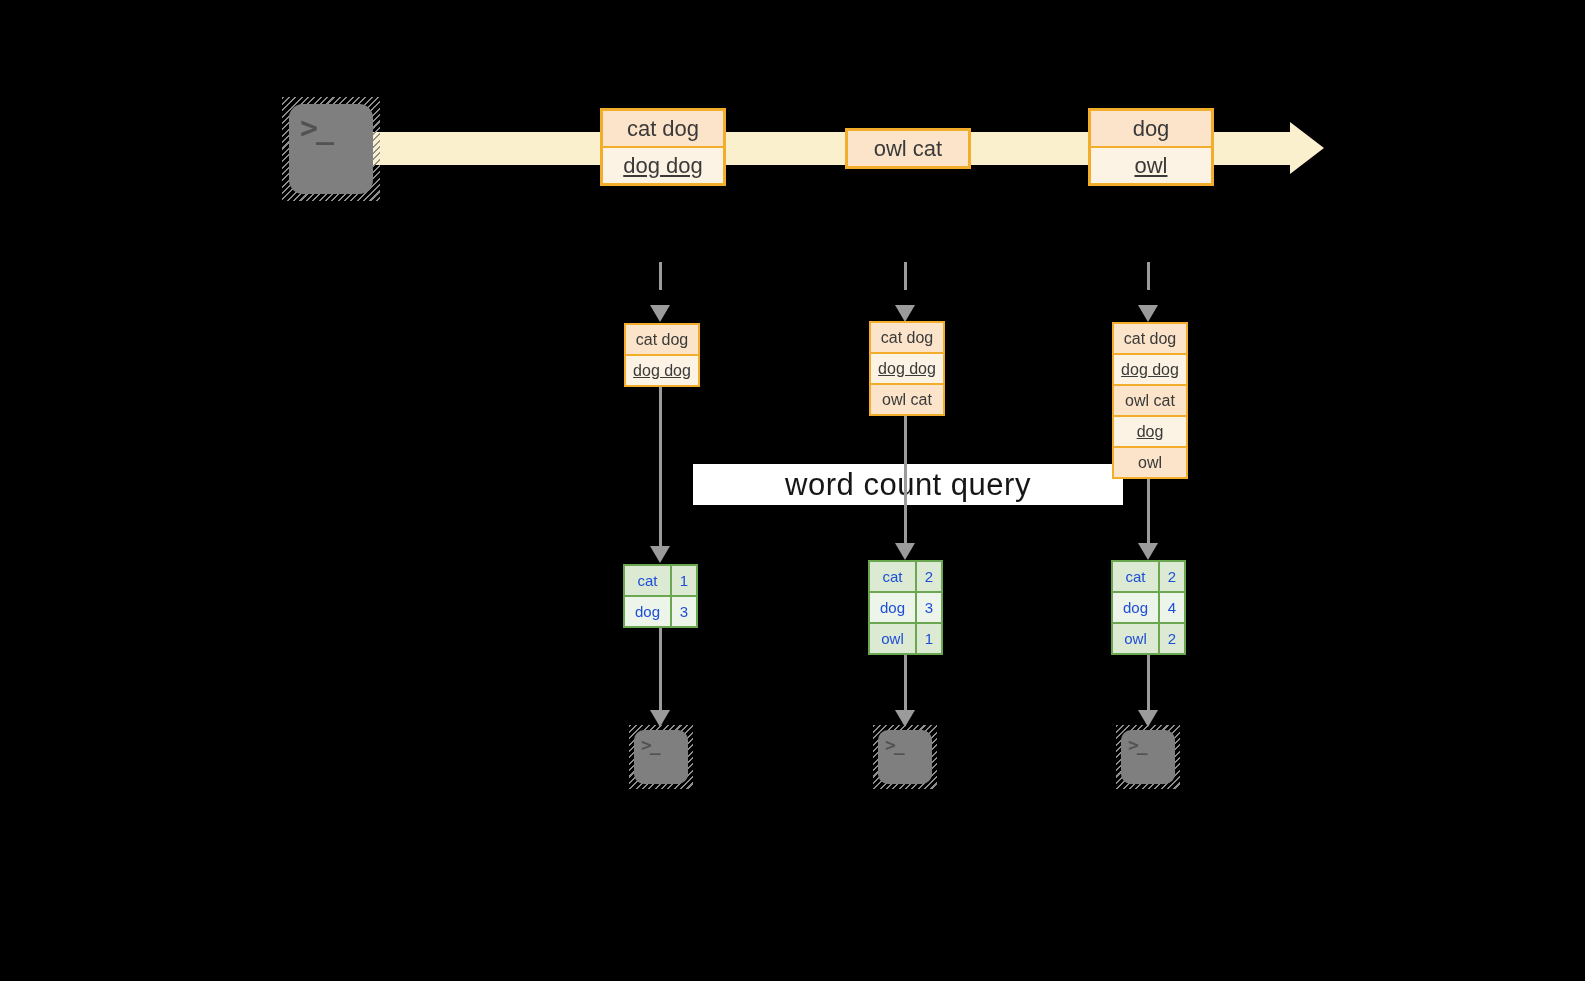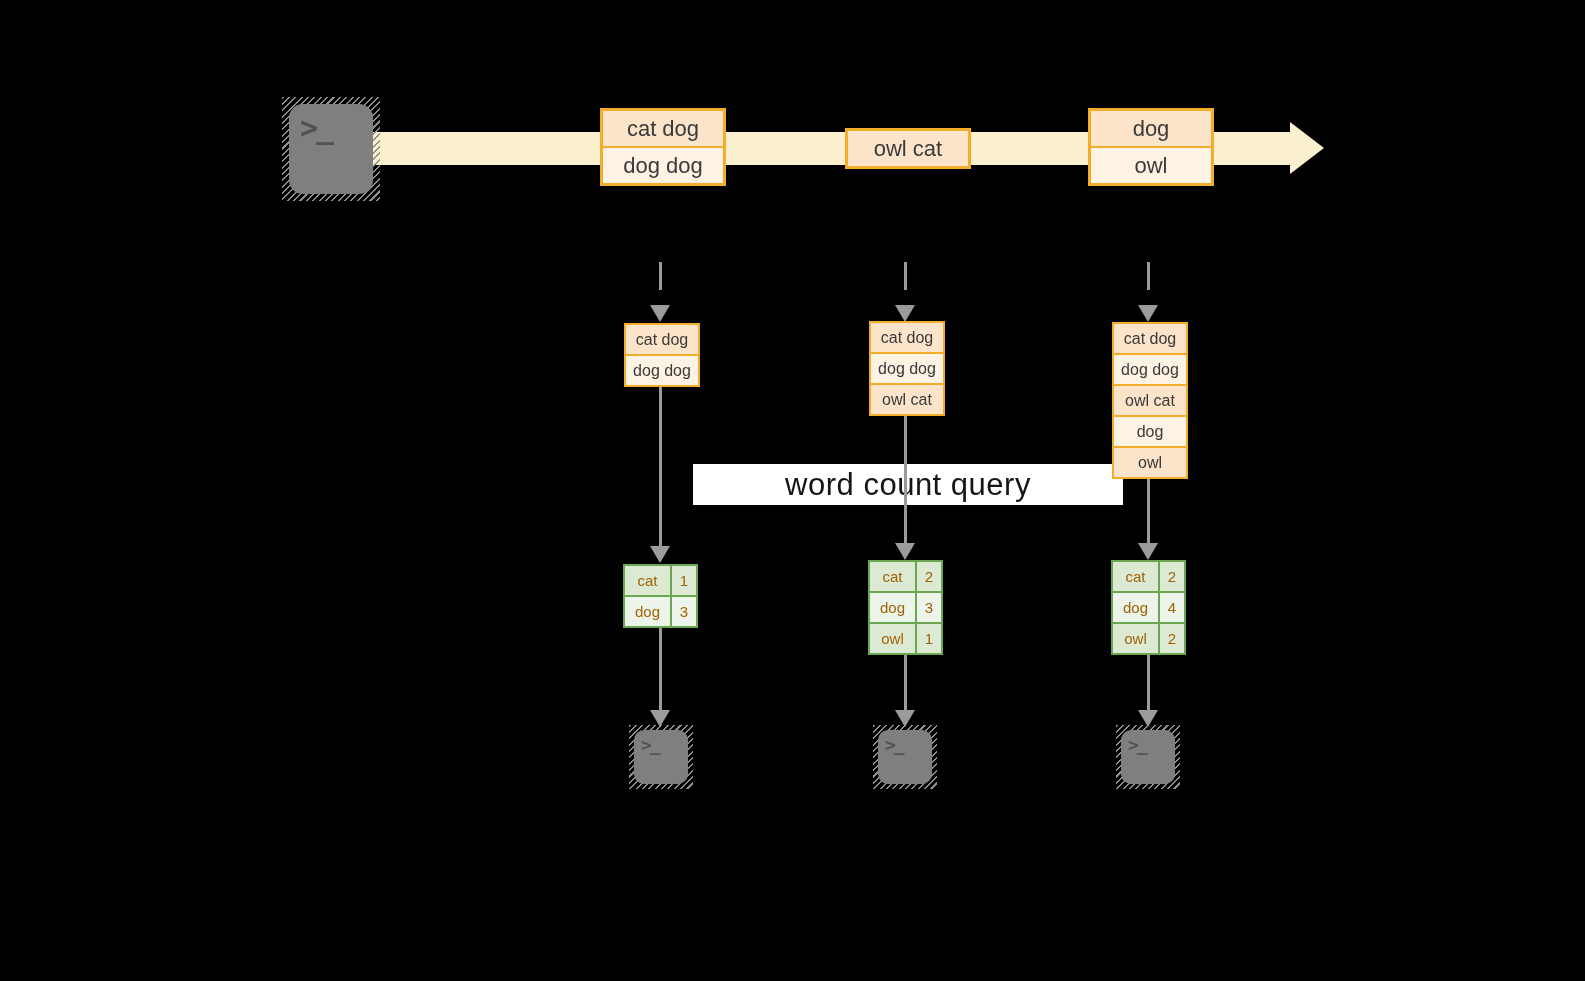--- a/index.html
+++ b/index.html
@@ -22,24 +22,24 @@
   .term-small{width:64px;height:64px;top:725px;}
   .term-small .term-body{inset:5px;border-radius:10px;}
   .term-small .term-glyph{font-size:18px;left:7px;top:4px;}
   
   .obox{position:absolute;display:grid;background:var(--accent_orange);z-index:4;
     color:var(--text_dark);text-align:center;}
   .obox .row{display:flex;align-items:center;justify-content:center;}
   .batch{width:120px;padding:3px;gap:2px;grid-auto-rows:35px;font-size:22px;}
   .stack{width:72px;padding:2px;gap:2px;grid-auto-rows:29px;font-size:16px;}
   .obox .fa{background:var(--box_fill_dark);}
-  .obox .fb{background:var(--box_fill_light);}
+  .obox .fb{background:var(--box_fill_light);text-decoration:underline;}
   
   .gtable{position:absolute;display:grid;grid-template-columns:45px 24px;gap:2px;padding:2px;
-    grid-auto-rows:29px;background:var(--green_border);z-index:4;color:#a16207;font-size:15px;}
+    grid-auto-rows:29px;background:var(--green_border);z-index:4;color:#1d4ed8;font-size:15px;}
   .gtable .cell{display:flex;align-items:center;justify-content:center;}
   .gtable .fa{background:var(--green_fill_dark);}
   .gtable .fb{background:var(--green_fill_light);}
   
   .varrow{position:absolute;width:20px;display:flex;flex-direction:column;align-items:center;z-index:3;}
   .vline{width:3px;flex:1;background:var(--arrow_gray);}
   .vdash{width:3px;height:28px;background:var(--arrow_gray);}
   .vgap{flex:1;}
   .vhead{width:0;height:0;border-left:10px solid transparent;border-right:10px solid transparent;
     border-top:17px solid var(--arrow_gray);}

